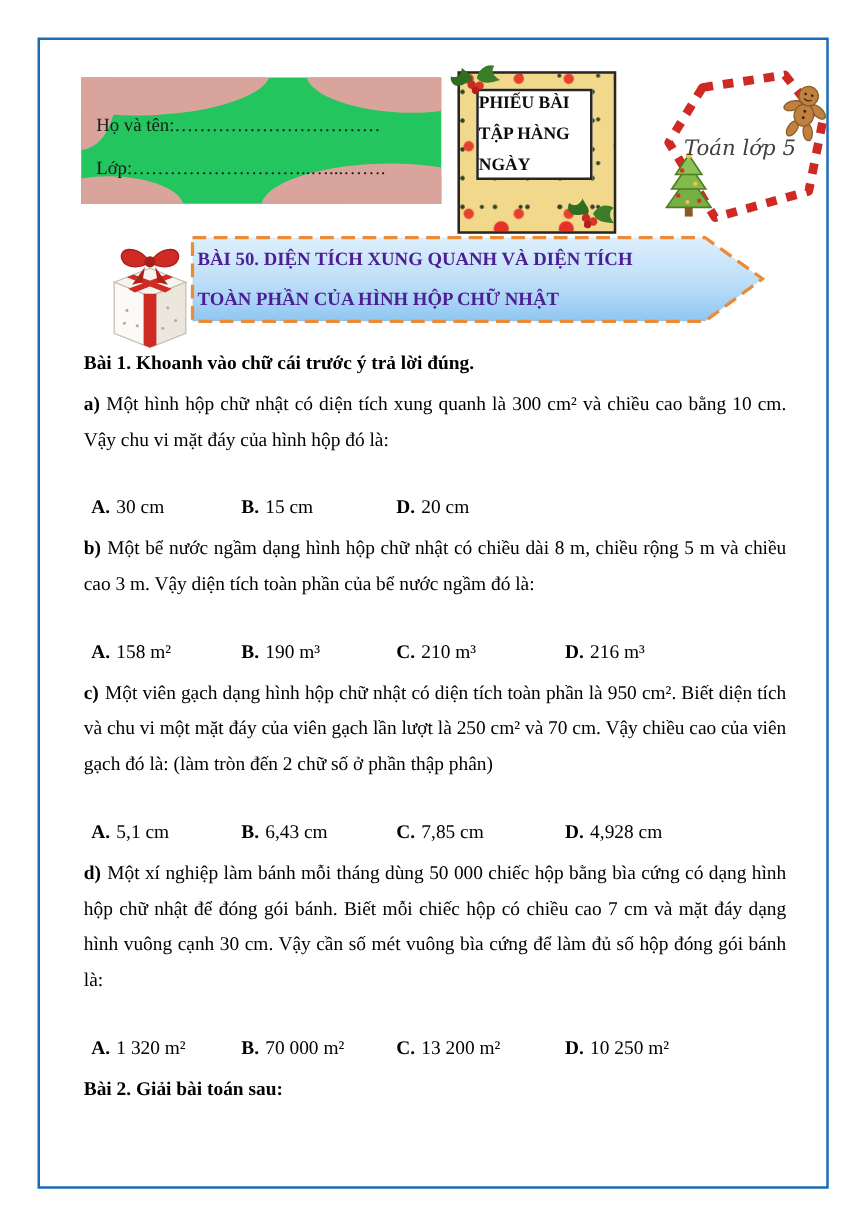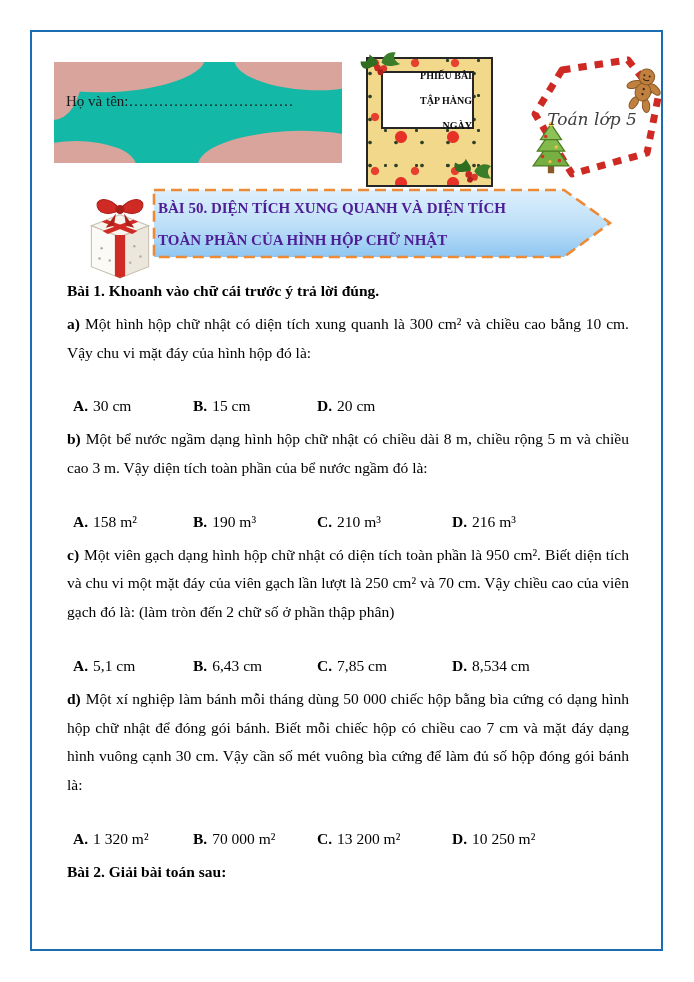--- a/index.html
+++ b/index.html
@@ -1,43 +1,43 @@
 <!DOCTYPE html>
 <html><head>
 <meta charset="utf-8">
 <style>
   html,body{margin:0;padding:0;background:#ffffff;}
   body{width:694px;height:982px;font-family:"Liberation Serif",serif;color:#000;}
   .page{position:relative;width:694px;height:982px;background:#fff;overflow:hidden;}
   .page-border{position:absolute;left:30px;top:30px;width:629px;height:917px;border:2px solid #1a6cb5;}
 
   
-  .name-box{position:absolute;left:54px;top:62px;width:288px;height:101px;background:#14b8a6;overflow:hidden;}
+  .name-box{position:absolute;left:65px;top:62px;width:288px;height:101px;background:#22c55e;overflow:hidden;}
   .blob{position:absolute;background:#d8a49b;border-radius:50%;}
   .blob.tl {left:-34px;top:-28px;width:185px;height:58px;transform:rotate(-3deg);}
   .blob.tl2{left:-30px;top:-34px;width:58px;height:92px;}
   .blob.tr {right:-42px;top:-26px;width:150px;height:54px;transform:rotate(3deg);}
   .blob.bl {left:-38px;bottom:-28px;width:120px;height:50px;}
   .blob.br {right:-46px;bottom:-30px;width:190px;height:62px;transform:rotate(-2deg);}
   .blob.br2{right:-18px;bottom:-44px;width:92px;height:74px;}
   .name-lines{position:relative;padding:22px 0 0 12px;font-size:15px;line-height:34px;color:#1b1b1b;}
 
   
   .daily-card{position:absolute;left:366px;top:57px;width:127px;height:130px;border:2px solid #262626;box-sizing:border-box;
     background-color:#f2d88b;
     background-image:
       radial-gradient(circle,#e63226 5.5px,transparent 6.5px),
       radial-gradient(circle,#e8402e 3.6px,transparent 4.6px),
       radial-gradient(circle,#31402a 1.4px,transparent 2.2px),
       radial-gradient(circle,#31402a 1.2px,transparent 2px);
     background-size:52px 46px,40px 54px,26px 23px,31px 35px;
     background-position:7px 9px,27px 31px,15px 3px,2px 19px;}
-  .daily-inner{position:absolute;left:13px;top:12px;width:93px;height:58px;background:#fff;border:2px solid #262626;box-sizing:border-box;
-    display:flex;flex-direction:column;align-items:flex-end;justify-content:center;
-    font-weight:bold;font-size:10px;line-height:25px;text-align:center;color:#0c0c0c;}
+  .daily-inner{position:absolute;left:13px;top:12px;width:93px;height:73px;background:#fff;border:2px solid #262626;box-sizing:border-box;
+    display:flex;flex-direction:column;align-items:flex-start;justify-content:center;
+    font-weight:bold;font-size:14px;line-height:25px;text-align:center;color:#0c0c0c;}
   .holly{position:absolute;}
   .holly.h-tl{left:-8px;top:-10px;transform:rotate(-12deg);}
   .holly.h-br{left:84px;top:98px;transform:rotate(8deg);}
 
   
   .badge{position:absolute;left:528px;top:53px;width:138px;height:130px;}
   .badge-label{position:absolute;left:0;top:56px;width:128px;text-align:center;
     font-family:"DejaVu Serif",serif;font-style:italic;font-size:17px;color:#3f3f3f;}
   .gingerbread{position:absolute;right:4px;top:14px;transform:rotate(14deg);}
   .xmas-tree{position:absolute;left:3px;top:68px;}
@@ -65,20 +65,21 @@
 
   <div class="name-box">
     <div class="blob tl"></div>
     <div class="blob tl2"></div>
     <div class="blob tr"></div>
     <div class="blob bl"></div>
     <div class="blob br"></div>
     <div class="blob br2"></div>
     <div class="name-lines">
       <div>Họ và tên:……………………………</div>
+      <div>Lớp:………………………..…...…….</div>
     </div>
   </div>
 
   <div class="daily-card">
     <div class="daily-inner">
       <div>PHIẾU BÀI</div>
       <div>TẬP HÀNG</div>
       <div>NGÀY</div>
     </div>
     <span class="holly h-tl">
@@ -198,21 +199,21 @@
       <span class="opt"><b>B.</b><span>190 m³</span></span>
       <span class="opt"><b>C.</b><span>210 m³</span></span>
       <span class="opt"><b>D.</b><span>216 m³</span></span>
     </div>
 
     <p class="para"><span class="qlabel">c)</span><span>Một viên gạch dạng hình hộp chữ nhật có diện tích toàn phần là 950 cm². Biết diện tích và chu vi một mặt đáy của viên gạch lần lượt là 250 cm² và 70 cm. Vậy chiều cao của viên gạch đó là: (làm tròn đến 2 chữ số ở phần thập phân)</span></p>
     <div class="opts">
       <span class="opt"><b>A.</b><span>5,1 cm</span></span>
       <span class="opt"><b>B.</b><span>6,43 cm</span></span>
       <span class="opt"><b>C.</b><span>7,85 cm</span></span>
-      <span class="opt"><b>D.</b><span>8,534 cm</span></span>
+      <span class="opt"><b>D.</b><span>4,928 cm</span></span>
     </div>
 
     <p class="para"><span class="qlabel">d)</span><span>Một xí nghiệp làm bánh mỗi tháng dùng 50 000 chiếc hộp bằng bìa cứng có dạng hình hộp chữ nhật để đóng gói bánh. Biết mỗi chiếc hộp có chiều cao 7 cm và mặt đáy dạng hình vuông cạnh 30 cm. Vậy cần số mét vuông bìa cứng để làm đủ số hộp đóng gói bánh là:</span></p>
     <div class="opts">
       <span class="opt"><b>A.</b><span>1 320 m²</span></span>
       <span class="opt"><b>B.</b><span>70 000 m²</span></span>
       <span class="opt"><b>C.</b><span>13 200 m²</span></span>
       <span class="opt"><b>D.</b><span>10 250 m²</span></span>
     </div>
 

